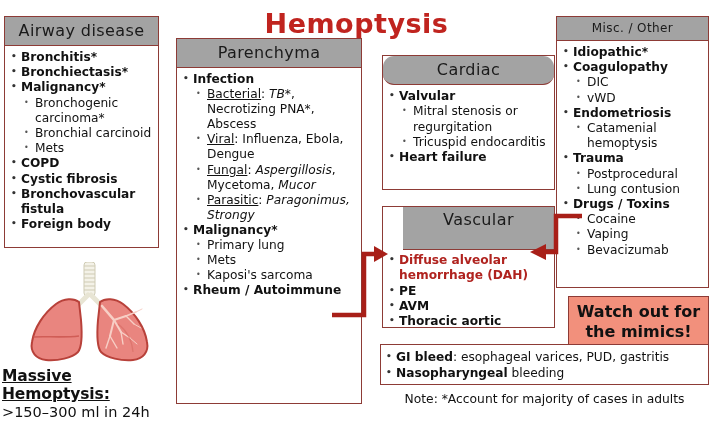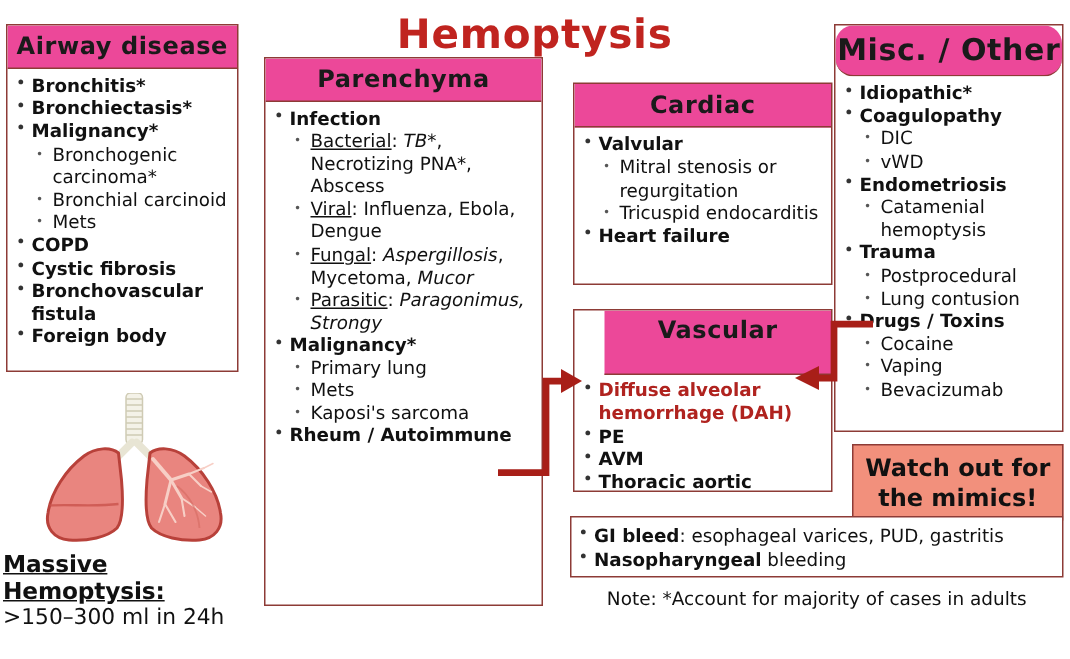--- a/index.html
+++ b/index.html
@@ -12,24 +12,24 @@
   #root { position: relative; width: 713px; height: 439px; }
 
   
   .card {
     position: absolute;
     background: #ffffff;
     border: 1.5px solid #8d3b36;
     overflow: hidden;
   }
   .card-head {
-    background: #ec4899;
+    background: #a3a3a3;
     border-bottom: 1.5px solid #8d3b36;
     color: #1a1a1a;
-    font-weight: bold;
+    font-weight: normal;
     text-align: center;
     letter-spacing: .4px;
   }
   .card-body { padding: 3px 4px 3px 3px; }
 
   
   ul { list-style: none; }
   li { position: relative; }
   .l1 > li {
     padding-left: 13px;
@@ -75,30 +75,30 @@
   
   #card-airway { left: 4px;   top: 16px;  width: 155px; height: 232px; }
   #card-airway .card-head { font-size: 16px; padding: 4px 0 5px; }
   #card-airway .card-body { font-size: 12.2px; line-height: 15.2px; padding-top: 4px; }
 
   #card-paren { left: 176px; top: 38px;  width: 186px; height: 366px; }
   #card-paren .card-head { font-size: 16px; padding: 4px 0 5px; }
   #card-paren .card-body { font-size: 12.2px; line-height: 15.1px; padding-top: 4px; }
 
   #card-cardiac { left: 382px; top: 55px; width: 173px; height: 135px; }
-  #card-cardiac .card-head { font-size: 16px; padding: 4px 0 5px; }
+  #card-cardiac .card-head { font-size: 16px; padding: 4px 0 5px; border-radius: 11px; }
   #card-cardiac .card-body { font-size: 12.2px; line-height: 15.3px; padding-top: 4px; }
 
   #card-vascular { left: 382px; top: 206px; width: 173px; height: 122px; }
   #card-vascular .card-head { font-size: 16px; padding: 3px 0 20px; margin-left: 20px; }
   #card-vascular .card-body { font-size: 12.2px; line-height: 15.3px; padding-top: 3px; }
   #card-vascular .dah { color: #b0231f; font-weight: bold; }
 
   #card-misc { left: 556px; top: 16px; width: 153px; height: 272px; }
-  #card-misc .card-head { font-size: 20px; padding: 4px 0 5px; border-radius: 12px; }
+  #card-misc .card-head { font-size: 12px; padding: 4px 0 5px; }
   #card-misc .card-body { font-size: 12.2px; line-height: 15.2px; padding-top: 4px; }
 
   
   #watch {
     position: absolute;
     left: 568px; top: 296px; width: 141px; height: 51px;
     background: #f2907c;
     border: 1.5px solid #8d3b36;
     color: #111;
     font-weight: bold;

